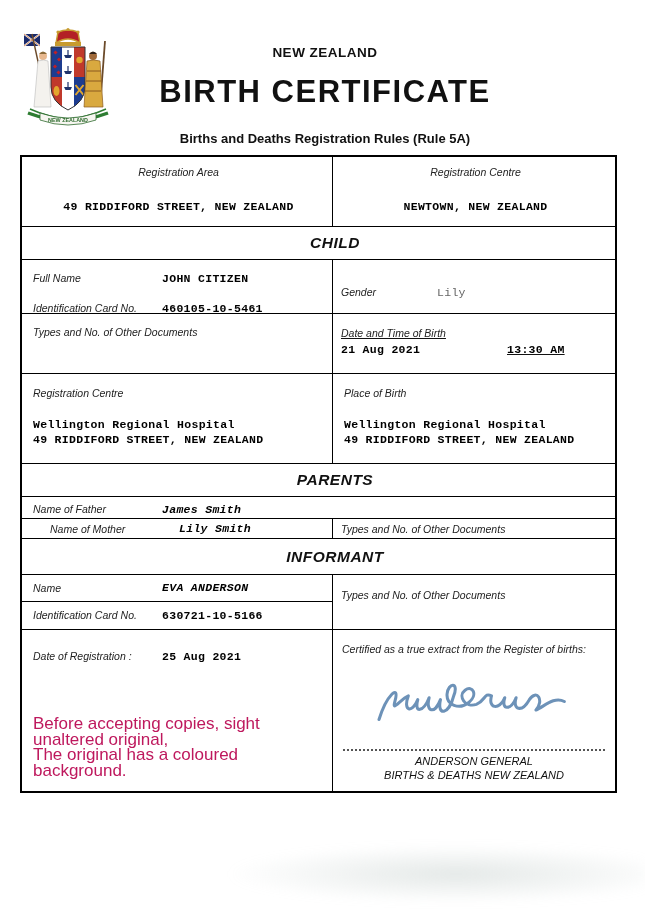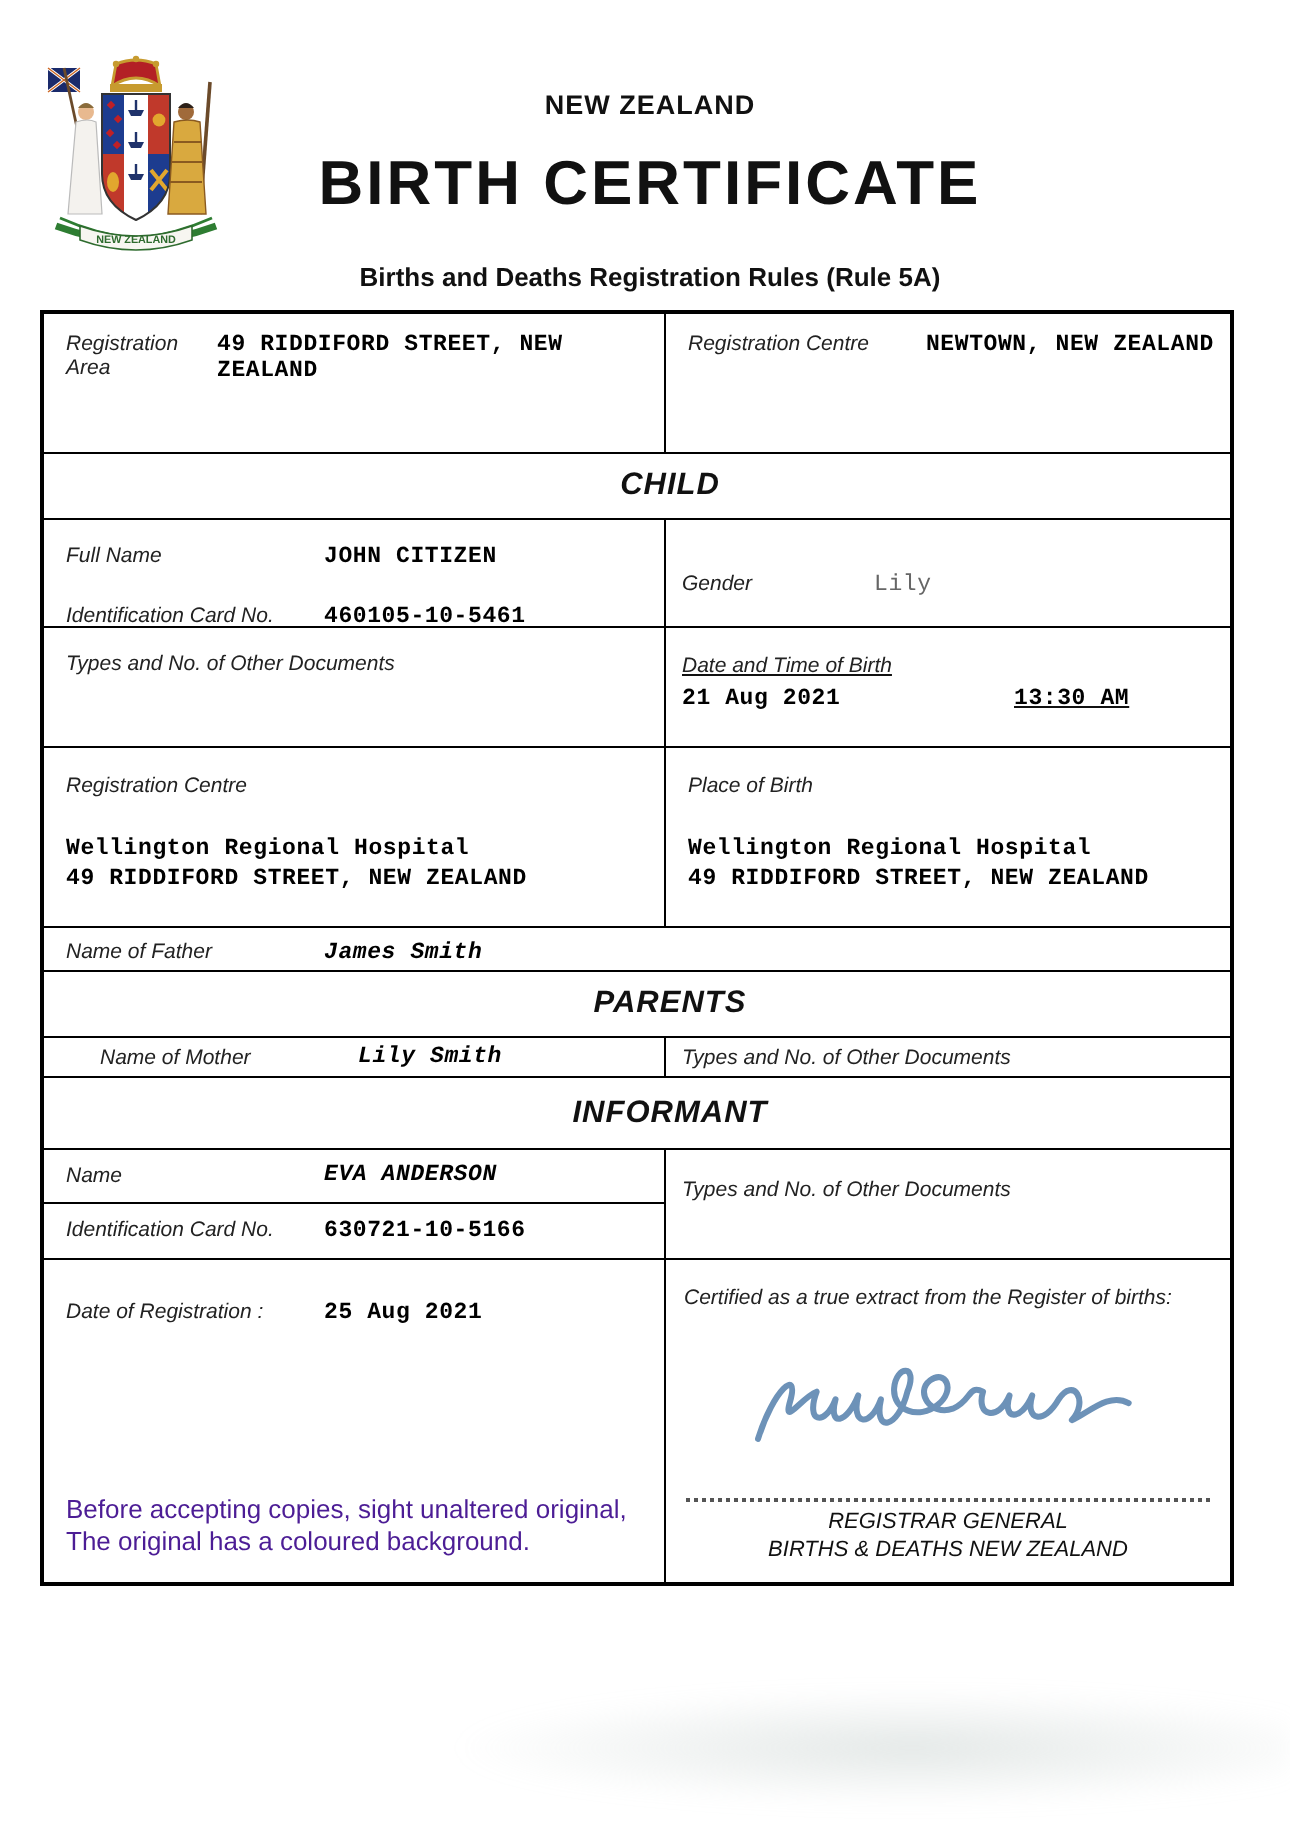--- a/index.html
+++ b/index.html
@@ -28,21 +28,21 @@
   .val{font-family:"Liberation Mono","DejaVu Sans Mono",monospace;font-weight:bold;font-size:11.5px;letter-spacing:.3px;color:#000;}
   .val-it{font-style:italic;}
   .val-muted{font-weight:normal;color:#666;}
   .sec{display:flex;align-items:center;justify-content:center;
        font-weight:bold;font-style:italic;font-size:15.5px;letter-spacing:.5px;padding-left:33px;}
   .inline-lbl{display:inline-block;width:129px;}
   .inline-lbl-r{display:inline-block;width:96px;}
   .inline-date{display:inline-block;width:166px;}
   
   .r-reg{height:70px;}
-  .r-reg .cell{display:flex;justify-content:space-between;padding:9px 8px 13px 11px;}
+  .r-reg .cell{display:flex;flex-direction:column;justify-content:space-between;padding:9px 8px 13px 11px;text-align:center;}
   .r-sec1{height:33px;}
   .r-c1{height:54px;}
   .r-c1 .cl{padding:8px 0 0 11px;}
   .r-c1 .line2{margin-top:12px;}
   .r-c1 .cr{display:flex;flex-direction:column;justify-content:flex-end;padding:0 0 13px 8px;}
   .r-c2{height:60px;}
   .r-c2 .cl{padding:8px 0 0 11px;}
   .r-c2 .cr{display:flex;flex-direction:column;justify-content:center;padding:8px 0 11px 8px;text-decoration:underline;}
   .r-c3{height:90px;}
   .r-c3 .cell{padding:9px 0 0 11px;}
@@ -54,21 +54,21 @@
   .r-mother .cl{display:flex;align-items:center;padding-left:28px;}
   .r-mother .cr{display:flex;align-items:center;padding-left:8px;}
   .r-sec3{height:36px;}
   .r-inf{height:55px;}
   .r-inf .cl{display:flex;flex-direction:column;padding:0;}
   .inf-name{height:27px;border-bottom:1px solid #000;display:flex;align-items:center;padding-left:11px;box-sizing:border-box;}
   .inf-id{height:28px;display:flex;align-items:center;padding-left:11px;box-sizing:border-box;}
   .r-inf .cr{padding:10px 0 0 8px;}
   .r-final{height:161px;}
   .r-final .cl{display:flex;flex-direction:column;justify-content:space-between;padding:16px 6px 13px 11px;}
-  .notice{font-size:13px;font-style:normal;color:#4c1d95;line-height:15.5px;}
+  .notice{font-size:17px;font-style:normal;color:#be185d;line-height:15.5px;}
   .r-final .cr{display:flex;flex-direction:column;justify-content:space-between;padding:13px 9px 9px 9px;}
   .sig-wrap{display:flex;justify-content:center;align-items:center;}
   .dotline{border-top:2px dotted #555;height:0;margin:0 1px 3px 1px;}
   .registrar{text-align:center;font-style:italic;font-size:11px;line-height:14px;color:#111;}
   
   .smudge{position:absolute;left:225px;top:845px;width:420px;height:58px;
     background:radial-gradient(ellipse at 55% 50%,rgba(188,199,196,.40),rgba(255,255,255,0) 70%);
     filter:blur(5px);pointer-events:none;}
 </style>
 </head>
@@ -206,27 +206,27 @@
       </div>
       <div class="cell cr">
         <span class="lbl">Place of Birth</span>
         <div class="addr">
           <div class="val">Wellington Regional Hospital</div>
           <div class="val">49 RIDDIFORD STREET, NEW ZEALAND</div>
         </div>
       </div>
     </div>
 
+    <div class="row r-sec2 sec">PARENTS</div>
+
     <div class="row r-father">
       <div class="cell full">
         <span class="lbl inline-lbl">Name of Father</span><span class="val val-it">James Smith</span>
       </div>
     </div>
-
-    <div class="row r-sec2 sec">PARENTS</div>
 
     <div class="row r-mother">
       <div class="cell cl">
         <span class="lbl inline-lbl">Name of Mother</span>
           <span class="val val-it">Lily Smith</span>
       </div>
       <div class="cell cr">
         <span class="lbl">Types and No. of Other Documents</span>
       </div>
     </div>
@@ -262,21 +262,21 @@
       <div class="cell cr">
         <span class="lbl">Certified as a true extract from the Register of births:</span>
         <div class="sig-wrap">
           <svg width="225" height="52" viewBox="0 0 230 55" aria-hidden="true">
             <path d="M14,46 C22,20 36,8 31,26 C27,40 37,24 45,21 C39,37 49,40 55,25 C51,40 61,38 67,23 C63,38 73,41 79,25 C75,43 88,41 93,21 C99,6 87,7 86,19 C85,31 99,36 109,28 C119,20 113,9 105,15 C97,21 105,34 117,30 C127,26 125,17 133,21 C129,34 141,37 147,23 C143,36 153,37 159,23 C155,36 165,39 173,25 C181,13 189,26 180,36 C188,33 199,21 210,27" fill="none" stroke="#6d92b8" stroke-width="3.2" stroke-linecap="round" stroke-linejoin="round"></path>
           </svg>
         </div>
         <div>
           <div class="dotline"></div>
           <div class="registrar">
-            <div>REGISTRAR GENERAL</div>
+            <div>ANDERSON GENERAL</div>
             <div>BIRTHS &amp; DEATHS NEW ZEALAND</div>
           </div>
         </div>
       </div>
     </div>
 
   </div>
 
   <div class="smudge"></div>
 </div>

